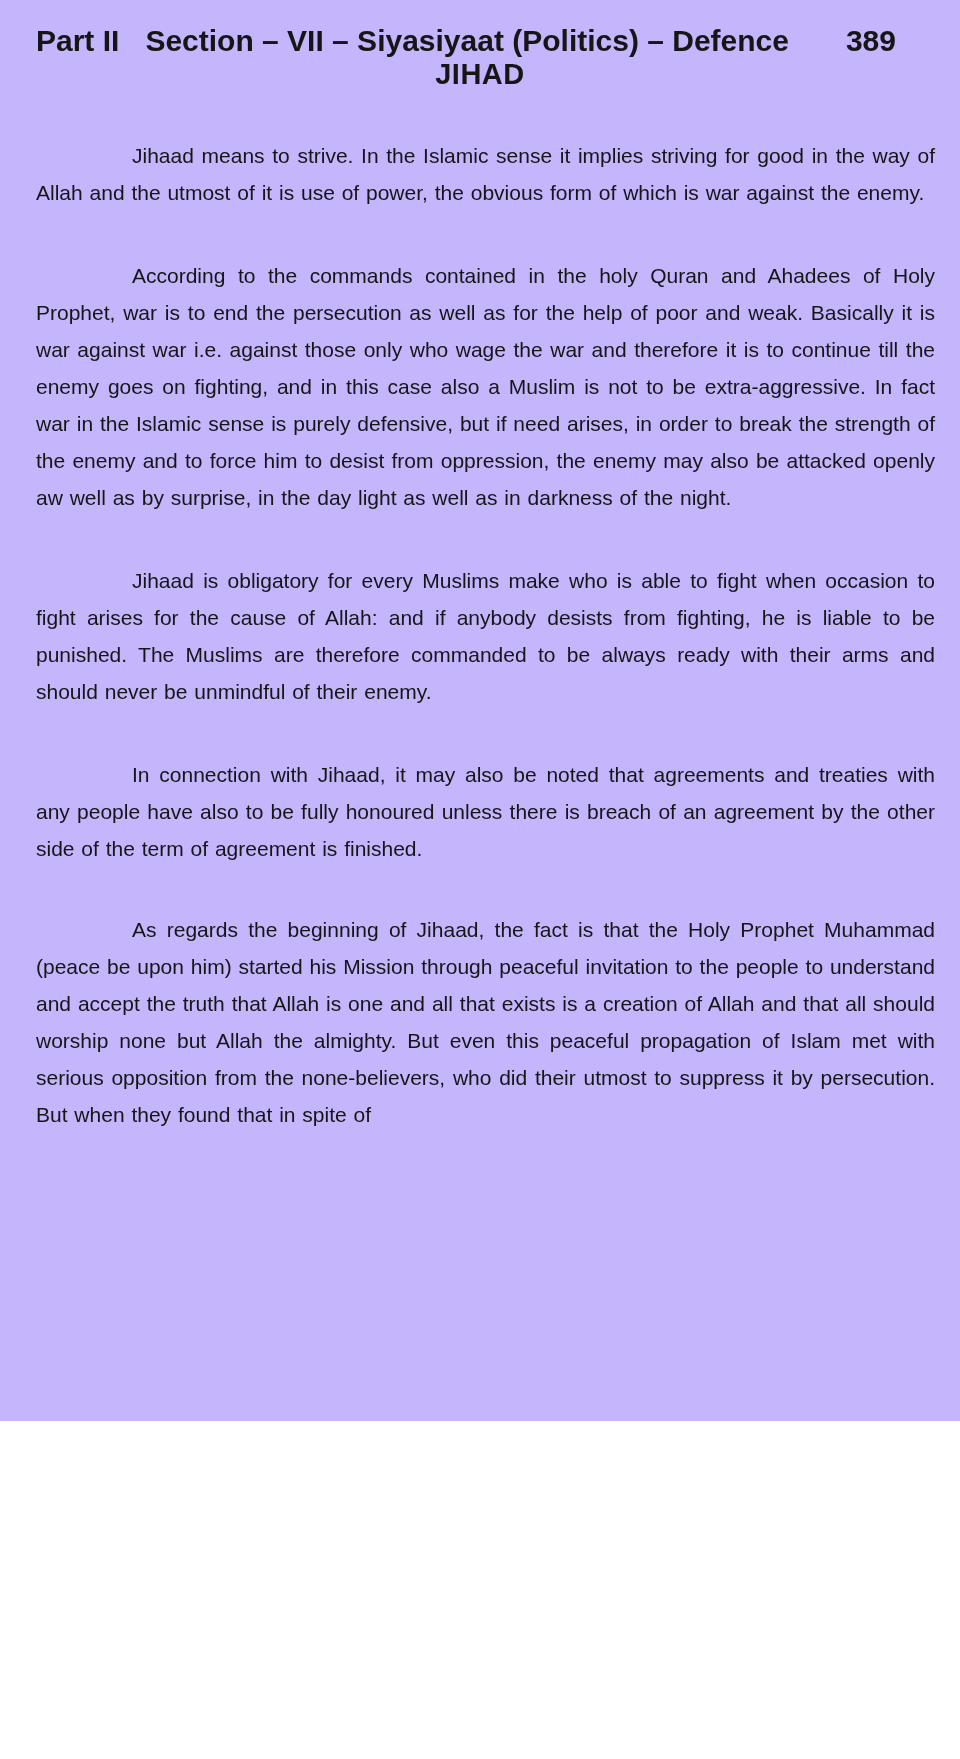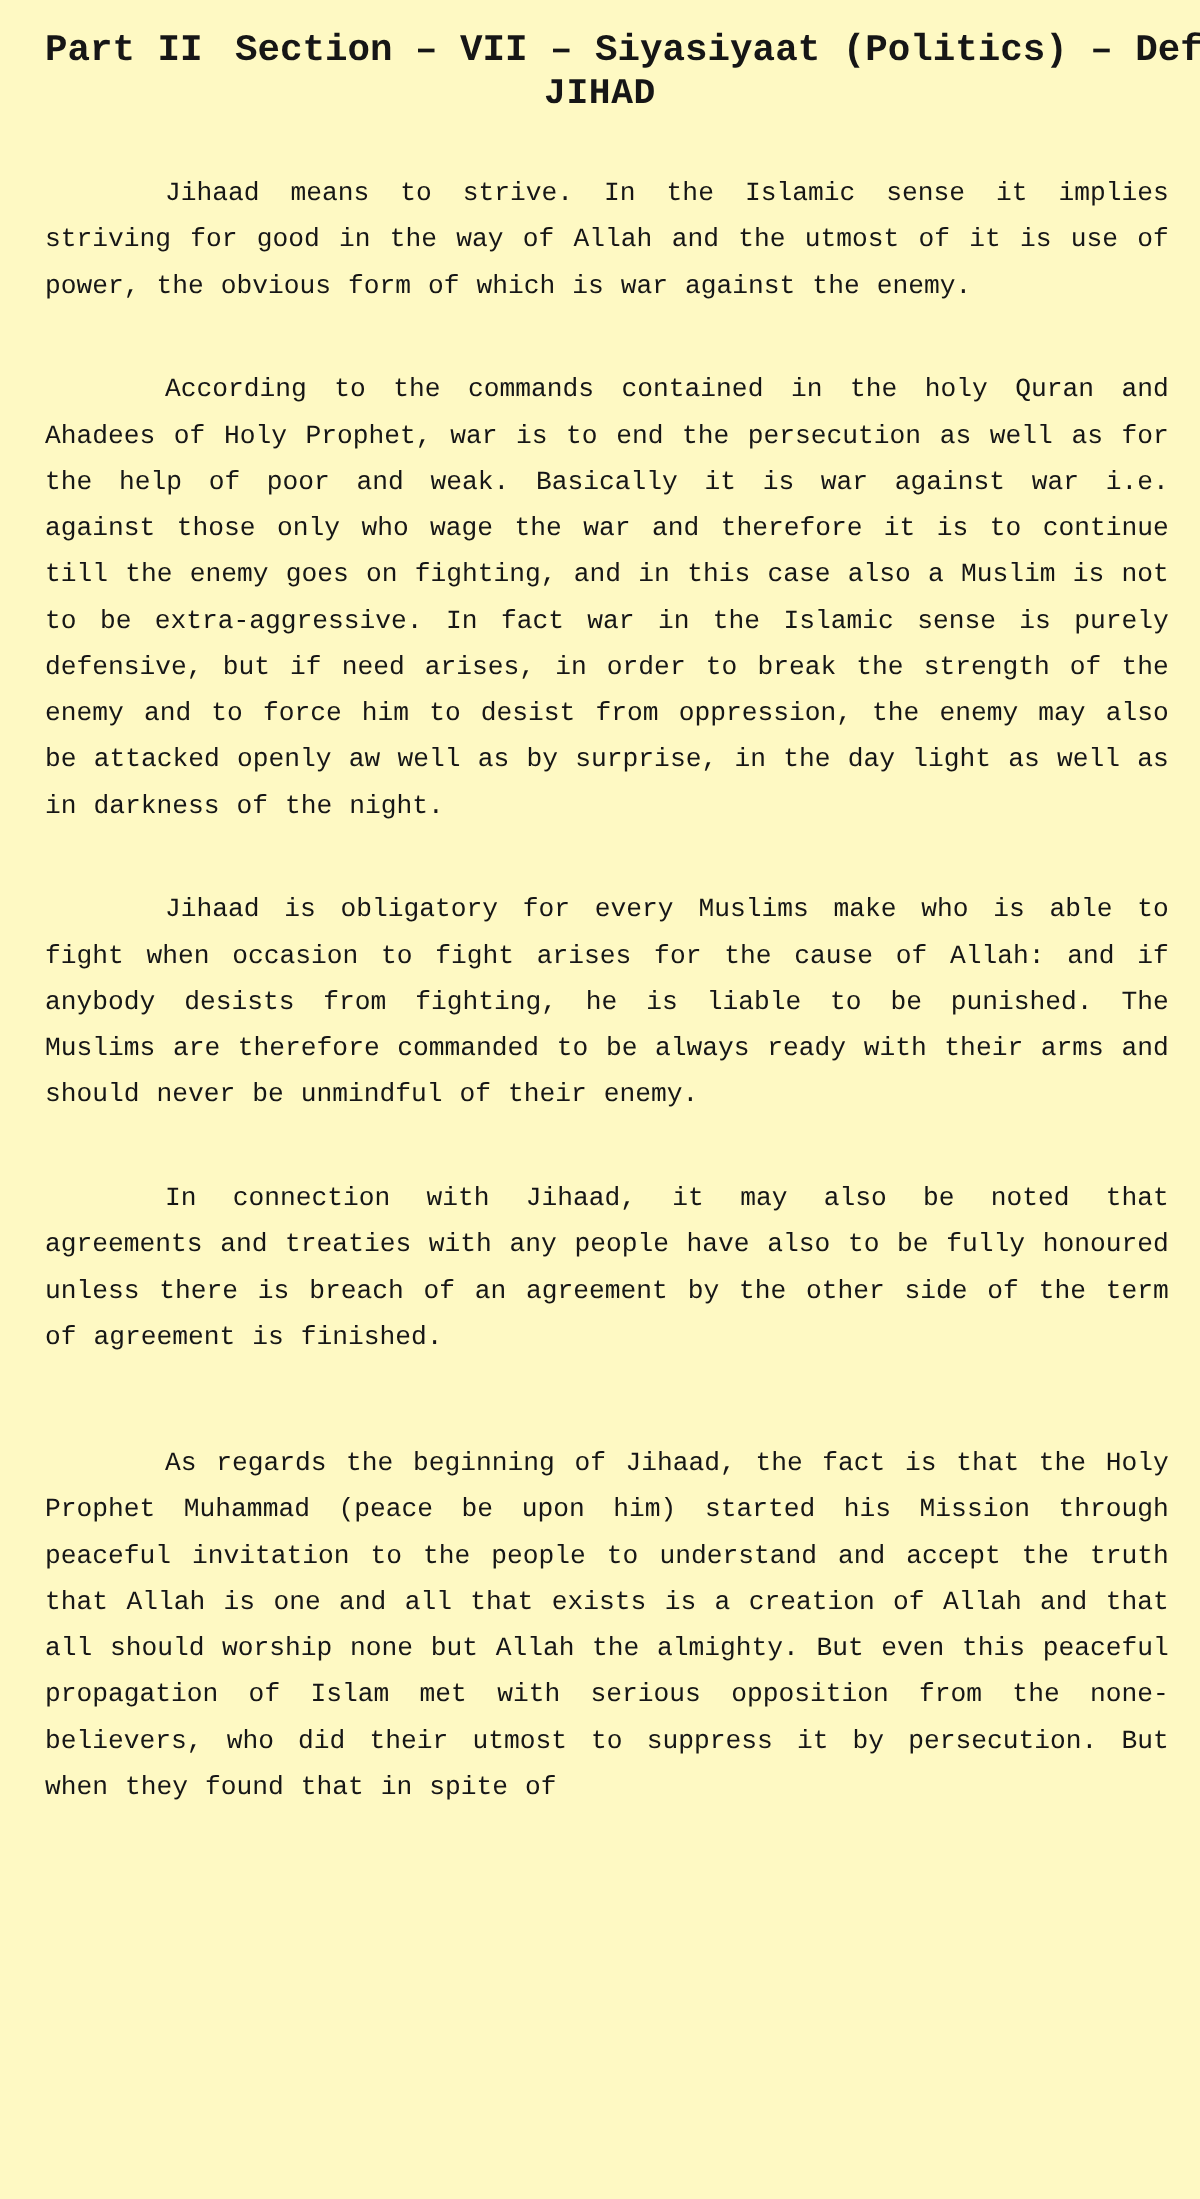--- a/index.html
+++ b/index.html
@@ -3,24 +3,24 @@
 <meta charset="utf-8">
 <style>
   html, body {
     margin: 0;
     padding: 0;
     background: #ffffff;
   }
   .page {
     position: relative;
     width: 960px;
-    height: 1759px;
-    background: #fef9c3;
+    height: 1421px;
+    background: #c4b5fd;
     color: #161616;
-    font-family: Liberation Mono, monospace;
+    font-family: Liberation Sans, sans-serif;
     overflow: hidden;
     box-sizing: border-box;
   }
   .header {
     display: flex;
     justify-content: space-between;
     align-items: baseline;
     padding: 24px 64px 0 36px;
     font-weight: bold;
     font-size: 30px;
@@ -42,21 +42,21 @@
   }
   .body-para {
     margin: 46px 0 0 0;
     font-size: 21px;
     line-height: 37px;
     text-align: justify;
     text-indent: 96px;
     word-spacing: 1px;
   }
   .body-para.extra-gap {
-    margin-top: 64px;
+    margin-top: 44px;
   }
 </style>
 </head>
 <body>
 
 <div class="page">
 
   <div class="header">
     <div class="header-left">
       <span>Part II</span>

